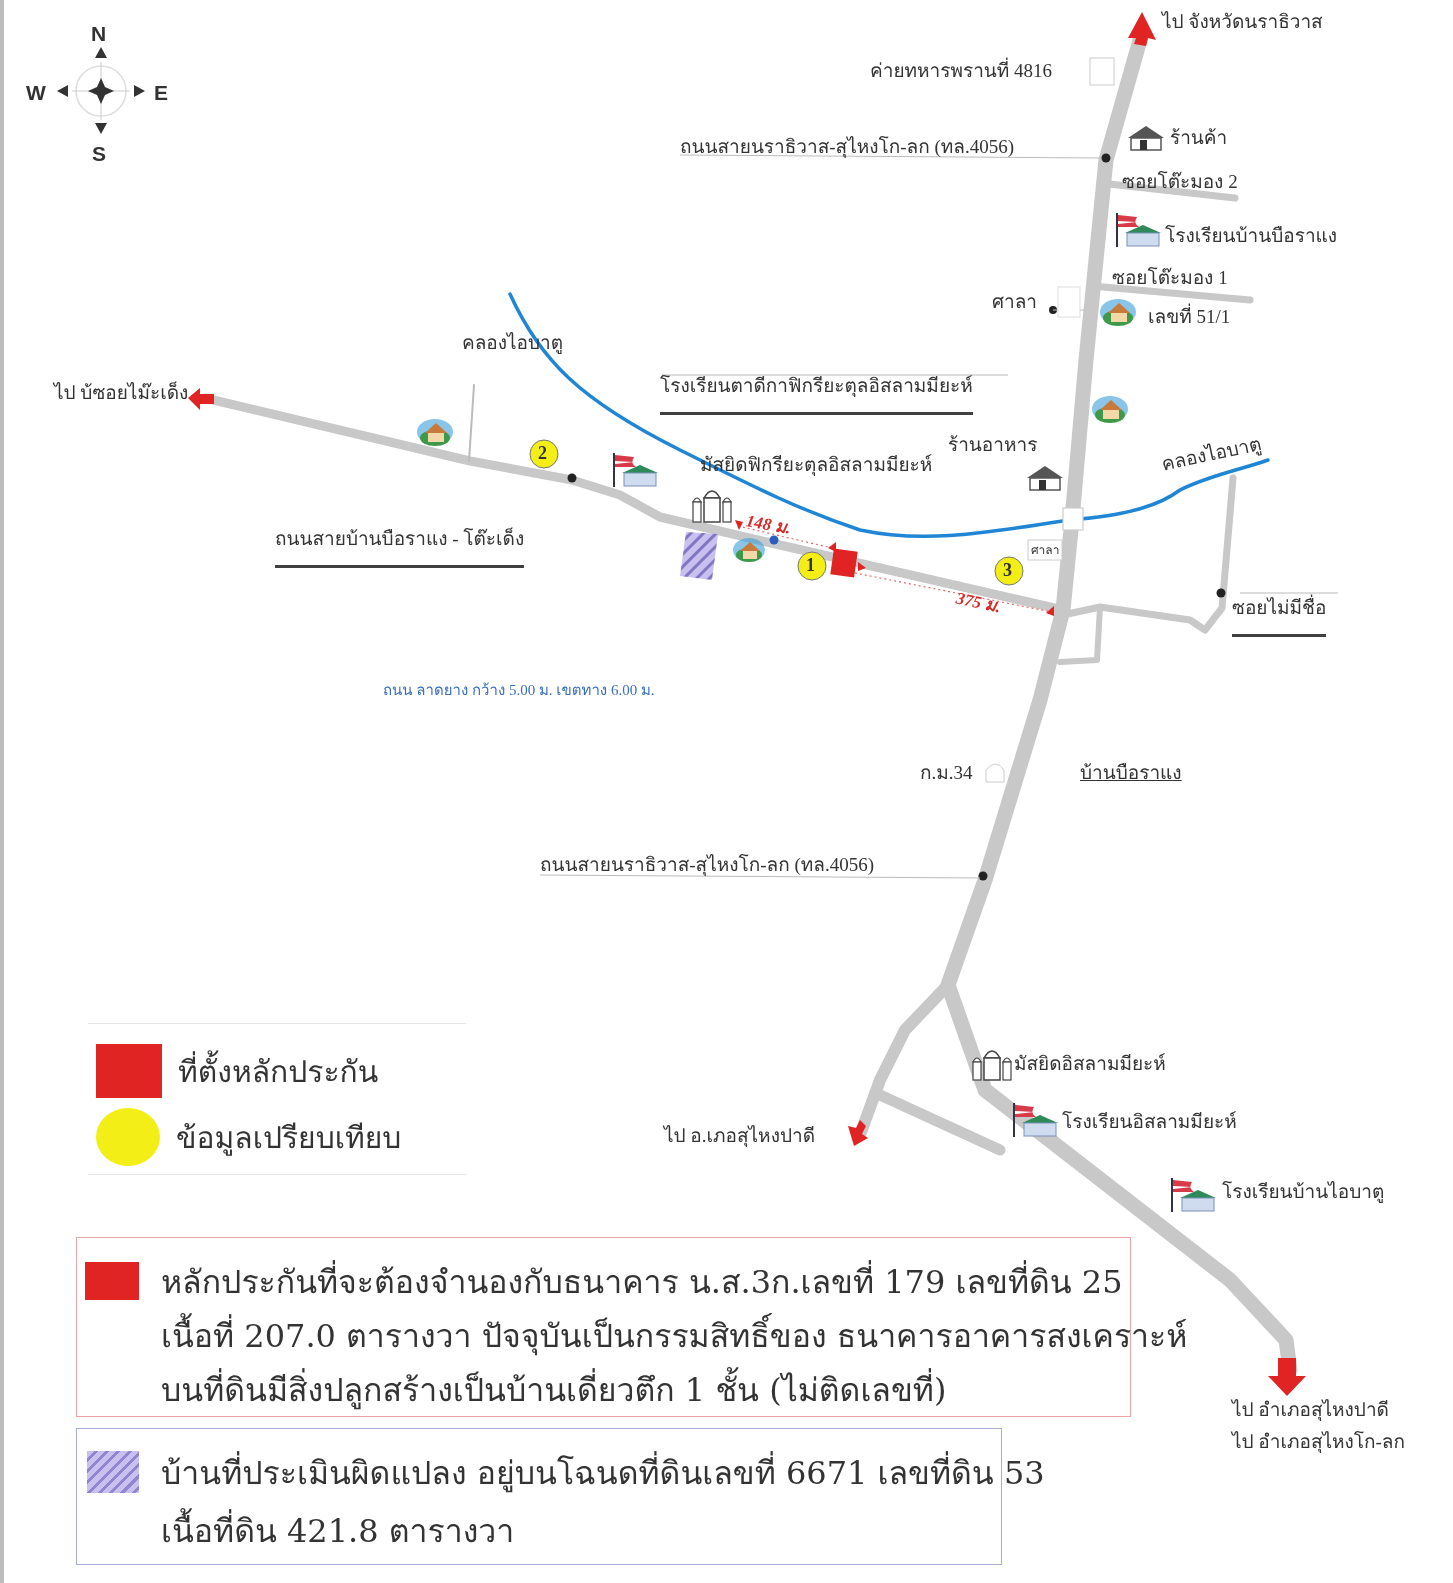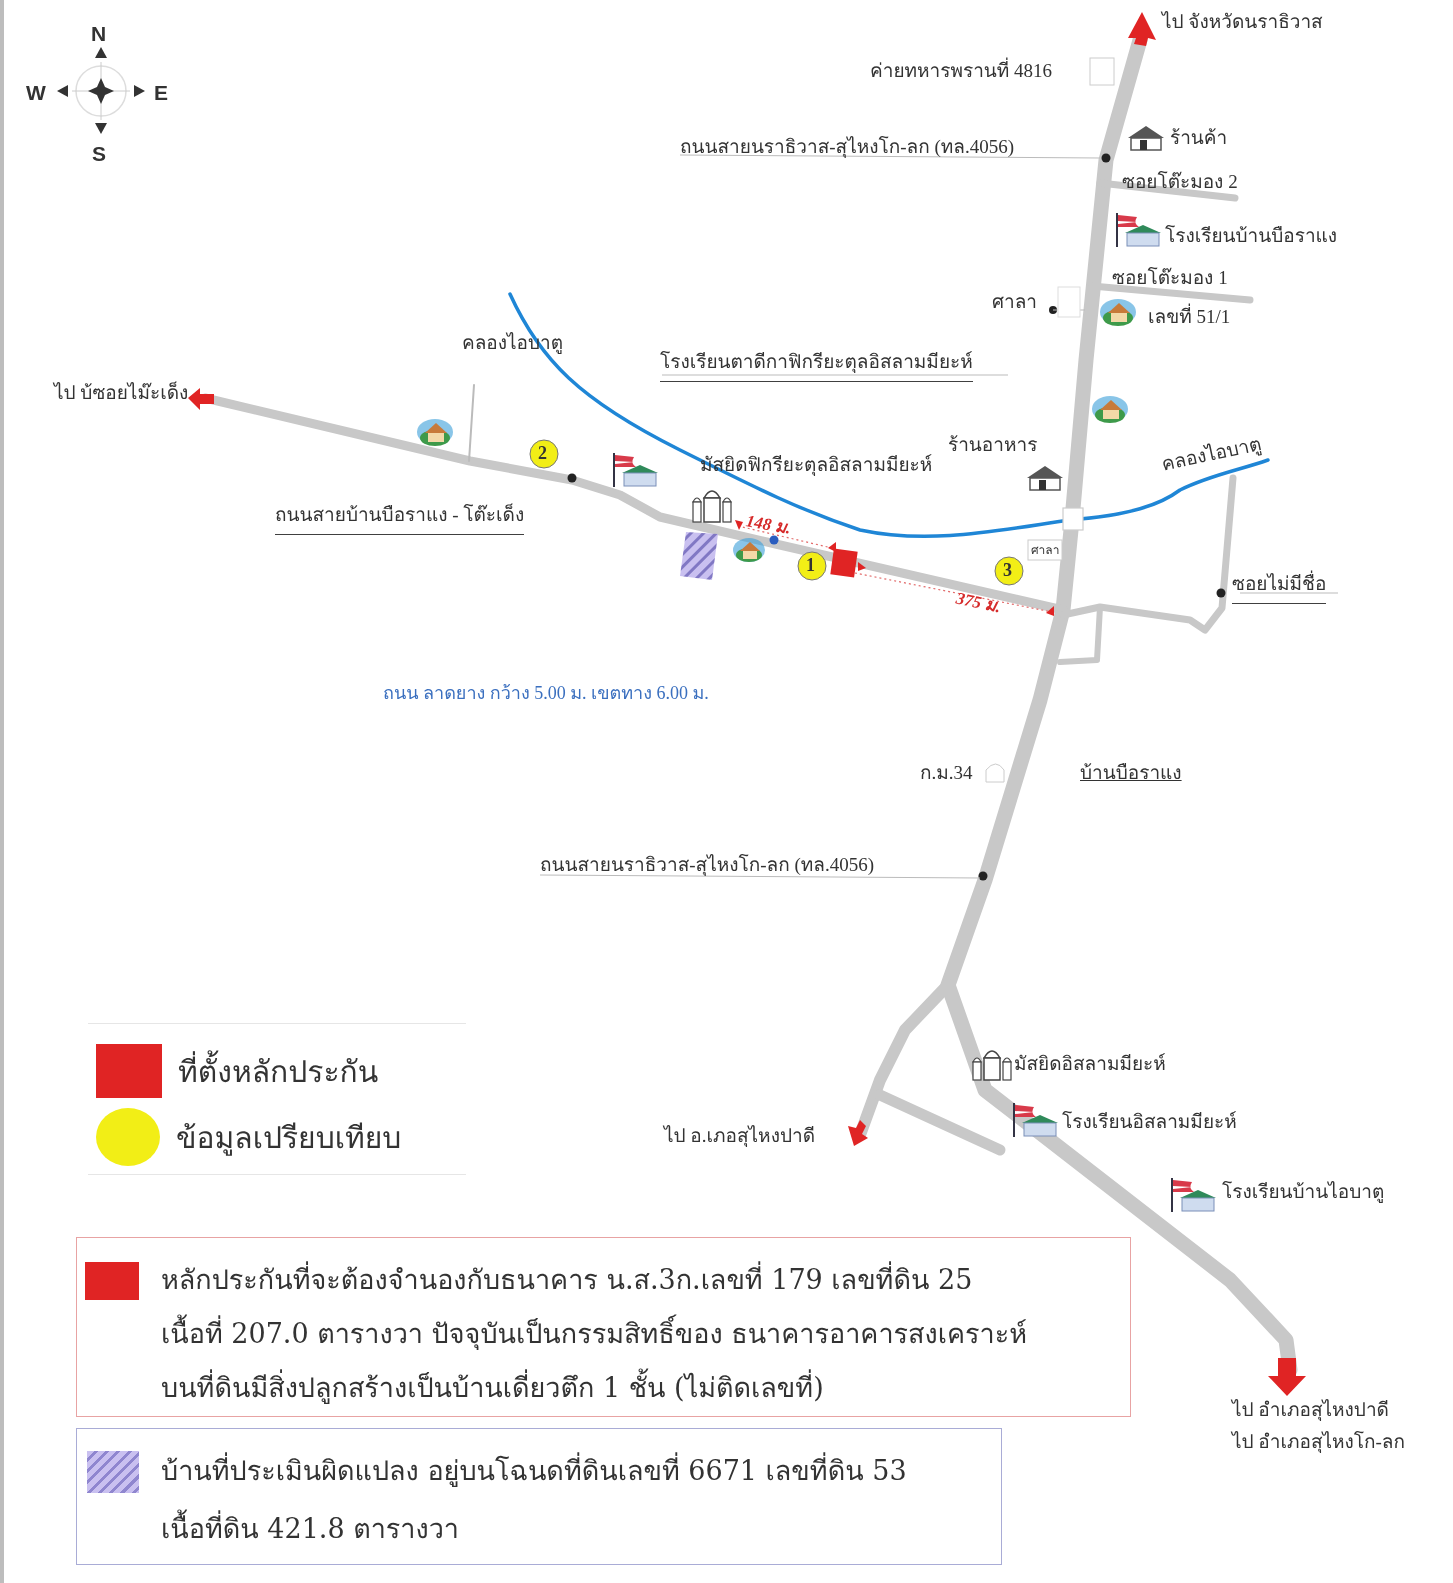--- a/index.html
+++ b/index.html
@@ -1,36 +1,36 @@
 <!DOCTYPE html>
 <html><head>
 <meta charset="utf-8">
 <style>
   html,body{margin:0;padding:0;background:#ffffff;}
   body{width:1453px;height:1583px;position:relative;overflow:hidden;font-family:"DejaVu Serif",serif;color:#222;}
   .edge{position:absolute;left:0;top:0;width:4px;height:1583px;background:#bdbdbd;}
   svg.map{position:absolute;left:0;top:0;}
   .lbl{position:absolute;font-family:"Liberation Serif",serif;font-size:19px;color:#333;white-space:nowrap;line-height:1;}
-  .lbl.ul{border-bottom:1px solid #404040;padding-bottom:10px;}
+  .lbl.ul{border-bottom:3px solid #404040;padding-bottom:17px;margin-top:24px;}
   .lbl.ulb{text-decoration:underline;}
   .compass-l{position:absolute;font-family:"Liberation Sans",sans-serif;font-weight:bold;font-size:21px;color:#333;}
   .dist{position:absolute;font-family:"Liberation Serif",serif;font-style:italic;font-weight:bold;font-size:17px;color:#d62b2b;}
-  .spec{position:absolute;font-family:"Liberation Serif",serif;font-size:18px;color:#3a6fbf;}
+  .spec{position:absolute;font-family:"Liberation Serif",serif;font-size:15px;color:#3a6fbf;}
   .legend1{position:absolute;left:88px;top:1023px;width:378px;height:150px;border-top:1px solid #e6e6e6;border-bottom:1px solid #e6e6e6;}
   .leg-row{position:absolute;left:8px;display:flex;align-items:center;}
   .leg-sw{width:66px;height:54px;background:#e02424;}
   .leg-circ{width:64px;height:58px;border-radius:50%;background:#f2ee16;}
   .leg-text{margin-left:16px;font-family:"DejaVu Serif",serif;font-size:30px;color:#333;}
   .box{position:absolute;background:#fff;}
   .box.red{left:76px;top:1237px;width:1053px;height:178px;border:1.5px solid #e8a3a3;}
   .box.blue{left:76px;top:1428px;width:924px;height:135px;border:1.5px solid #a9acd6;}
   .box .sw{position:absolute;left:8px;top:24px;width:54px;height:38px;background:#e02424;}
   .box .hatch{position:absolute;left:10px;top:22px;width:52px;height:42px;
     background:repeating-linear-gradient(135deg,#c9c0f0 0 5px,#8f86cf 5px 8px);}
-  .box .txt{position:absolute;left:84px;font-family:"DejaVu Serif",serif;font-size:27px;color:#333;line-height:1;white-space:nowrap;}
+  .box .txt{position:absolute;left:84px;font-family:"DejaVu Serif",serif;font-size:32px;color:#333;line-height:1;white-space:nowrap;}
 </style>
 </head>
 <body>
 
 <div class="edge"></div>
 
 <svg class="map" width="1453" height="1583" viewBox="0 0 1453 1583">
   <defs>
     <pattern id="hatchp" patternUnits="userSpaceOnUse" width="9" height="9" patternTransform="rotate(45)">
       <rect width="9" height="9" fill="#c9c0f0"></rect>

